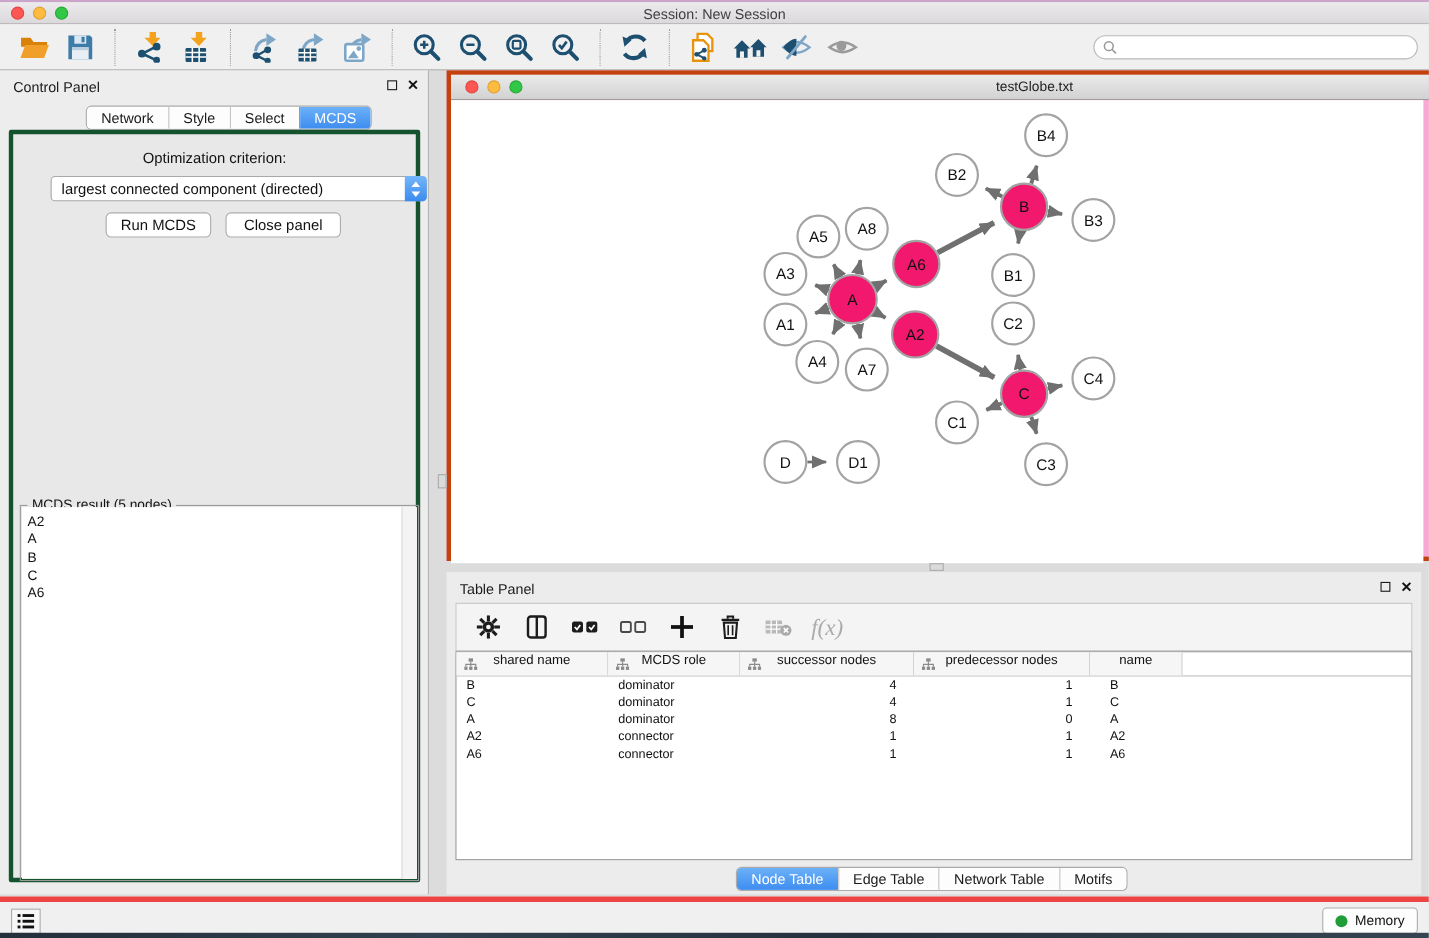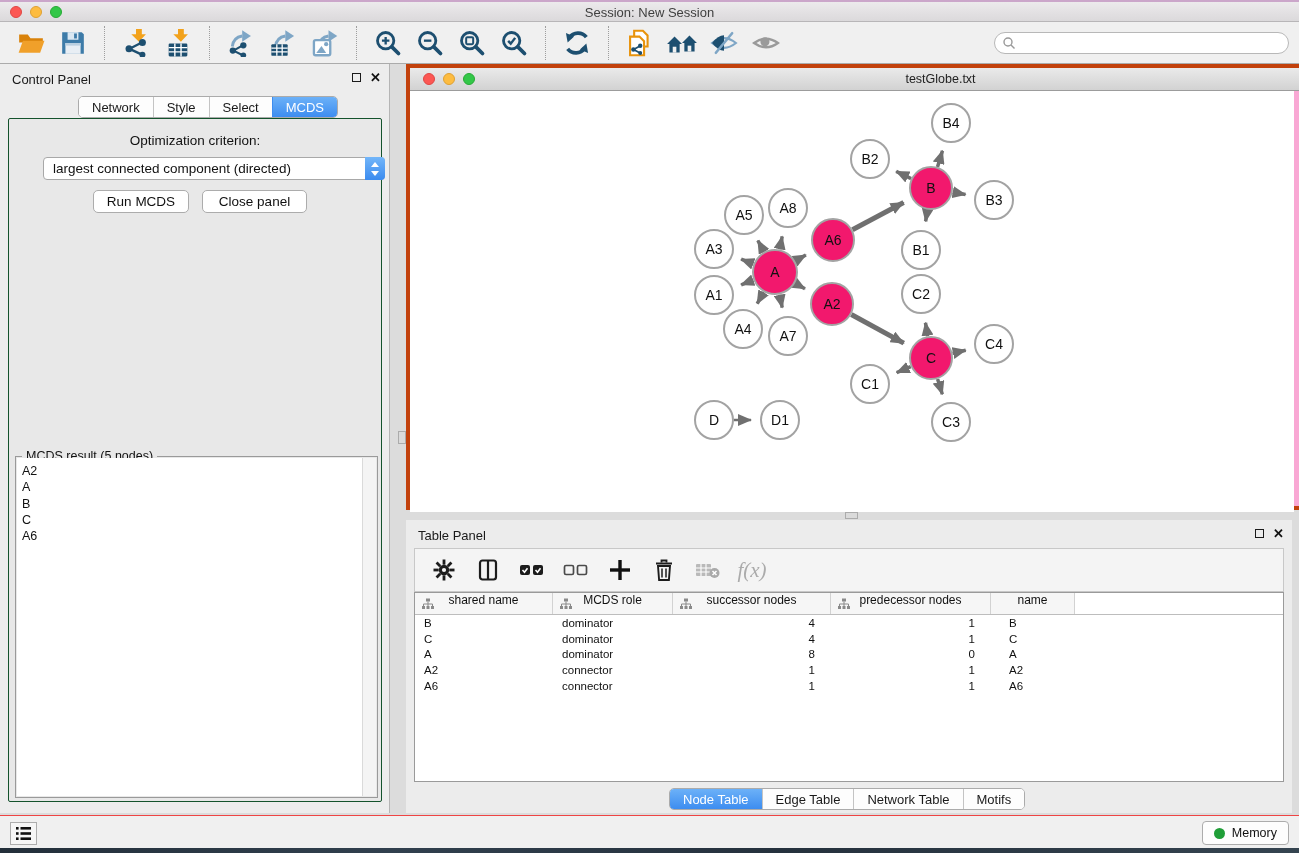--- a/index.html
+++ b/index.html
@@ -40,21 +40,21 @@
 
   .seg-tabs { display:flex; height:22px; border:1px solid #ABABAB; border-radius:5px;
     overflow:hidden; background:#FFF; }
   .seg-tab { padding:0 13px; font-size:13px; color:#1A1A1A; display:flex; align-items:center;
     border-left:1px solid #C4C4C4; background:#FDFDFD; white-space:nowrap; }
   .seg-tab:first-child { border-left:none; }
   .seg-tab.selected { background:linear-gradient(#6CB1F8,#3D8DF0); color:#FFF; border-left-color:#3D8DF0; }
   .cp-tabs { position:absolute; left:78px; top:32px; }
 
   .cp-content { position:absolute; left:8px; right:7px; top:54px; bottom:11px;
-    background:#E8E8E8; border:1px solid #14532d; border-radius:2px; }
+    background:#E8E8E8; border:4px solid #14532d; border-radius:2px; }
   .opt-label { position:absolute; left:0; right:0; top:14px; text-align:center; font-size:13.5px; color:#111; }
   .criterion { position:absolute; left:34px; top:38px; width:342px; height:23px;
     background:#FFF; border:1px solid #A8A8A8; border-radius:4px; display:flex; align-items:center; }
   .criterion .val { flex:1; font-size:13.5px; padding-left:9px; color:#111; white-space:nowrap; overflow:hidden; }
   .stepper { width:20px; height:23px; margin-right:-1px; border-radius:0 4px 4px 0;
     background:linear-gradient(#73B6F9,#3B8BEF); position:relative; }
   .stepper:before { content:""; position:absolute; left:6px; top:5px; border:4px solid transparent; border-bottom:5px solid #FFF; border-top:none; }
   .stepper:after { content:""; position:absolute; left:6px; bottom:4px; border:4px solid transparent; border-top:5px solid #FFF; border-bottom:none; }
   .mac-btn { position:absolute; height:23px; background:#FFF; border:1px solid #ACACAC;
     border-radius:5px; font-size:13.5px; color:#111; display:flex; align-items:center; justify-content:center; }
@@ -94,21 +94,21 @@
   .nt-hcell { background:#F6F6F6; border-right:1px solid #D2D2D2; display:flex; justify-content:center; gap:5px; position:relative; }
   .nt-hcell .sorticon { position:absolute; left:7px; top:5px; }
   .nt-row { display:flex; height:15.8px; font-size:11.5px; color:#111; align-items:center; }
   .nt-cell { padding-left:9px; white-space:nowrap; overflow:hidden; }
   .nt-cell.num { text-align:right; padding-left:0; padding-right:16px; }
   .nt-cell.namecol { padding-left:18px; }
   .tp-tabs { position:absolute; left:263px; top:268px; }
 
   
   .statusbar { position:absolute; left:0; top:815px; width:100%; height:33px;
-    background:#F0F0F0; border-top:1px solid #ef4444; }
+    background:#F0F0F0; border-top:5px solid #ef4444; }
   .list-btn { position:absolute; left:10px; top:6px; width:27px; height:23px; background:#F6F6F6;
     border:1px solid #ADADAD; display:flex; align-items:center; justify-content:center; }
   .memory-btn { position:absolute; right:10px; top:5px; height:24px; padding:0 11px;
     background:#FDFDFD; border:1px solid #ACACAC; border-radius:4px;
     display:flex; align-items:center; gap:7px; font-size:12.5px; color:#111; }
   .memdot { width:11px; height:11px; border-radius:50%; background:#1F9E37; }
   .wp-bottom { position:absolute; left:0; bottom:0; width:100%; height:5px;
     background:linear-gradient(90deg,#232f3a,#31404e 30%,#25313d 60%,#354450); }
 </style>
 </head>

